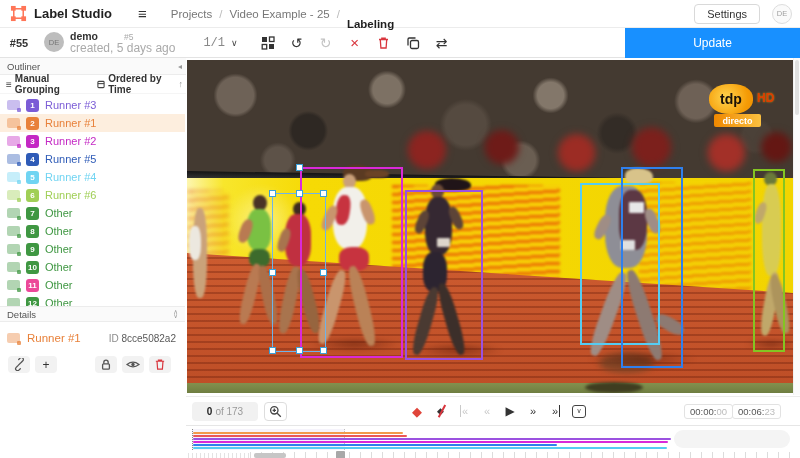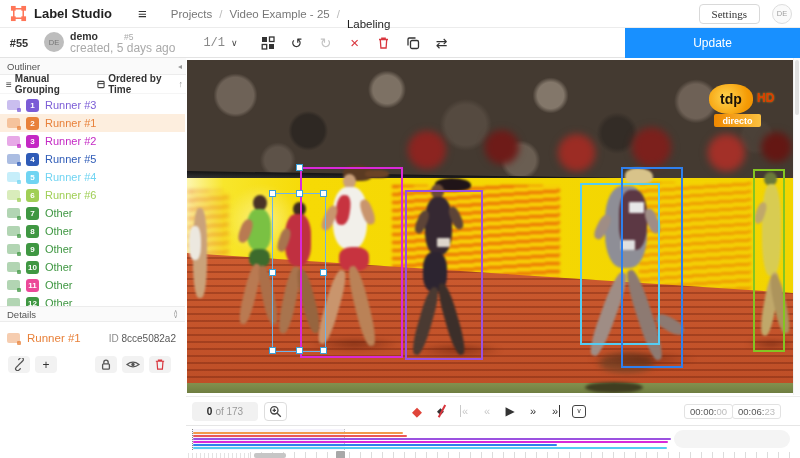--- a/index.html
+++ b/index.html
@@ -5,24 +5,24 @@
   html,body{margin:0;padding:0;background:#fff;}
   *{box-sizing:border-box;}
   .app{position:relative;width:800px;height:458px;background:#fff;font-family:"Liberation Sans",sans-serif;overflow:hidden;color:#262626;}
 
   
   .hdr{position:absolute;left:0;top:0;width:800px;height:28px;border-bottom:1px solid #ececec;display:flex;align-items:center;padding:0 8px;}
   .logo-box{width:17px;height:17px;margin-left:2px;}
   .app-name{font-size:13px;font-weight:bold;margin-left:7px;color:#1f1f1f;}
   .menu-glyph{font-size:15px;color:#333;margin-left:26px;cursor:pointer;}
   .crumbs{display:flex;align-items:center;margin-left:24px;font-size:11.5px;color:#777;gap:7px;}
-  .crumb.last{color:#1f1f1f;font-weight:normal;margin-top:20px;}
+  .crumb.last{color:#1f1f1f;font-weight:bold;margin-top:20px;}
   .sep{color:#bbb;}
   .hdr-right{margin-left:auto;display:flex;align-items:center;gap:12px;}
-  .btn-settings{border:1px solid #d9d9d9;border-radius:4px;background:#fff;font-size:11px;color:#333;padding:3px 12px;font-family:Liberation Serif, serif;}
+  .btn-settings{border:1px solid #d9d9d9;border-radius:4px;background:#fff;font-size:11px;color:#333;padding:3px 12px;font-family:Liberation Sans, sans-serif;}
   .avatar-sm{width:20px;height:20px;border-radius:50%;background:#fafafa;border:1px solid #ddd;color:#a0a0a0;font-size:7.5px;display:flex;align-items:center;justify-content:center;}
 
   
   .tbar{position:absolute;left:0;top:28px;width:800px;height:30px;border-bottom:1px solid #e3e3e3;display:flex;align-items:center;}
   .task-id{width:38px;text-align:center;font-size:11px;font-weight:bold;color:#333;}
   .user-chip{display:flex;align-items:center;gap:6px;padding-left:6px;}
   .avatar-md{width:20px;height:20px;border-radius:50%;background:#bdbdbd;color:#757575;font-size:7.5px;display:flex;align-items:center;justify-content:center;}
   .user-meta{line-height:1.05;}
   .user-top{font-size:10.5px;font-weight:bold;color:#333;}
   .ann-num{font-size:8.5px;color:#aaa;font-weight:normal;margin-left:26px;}

